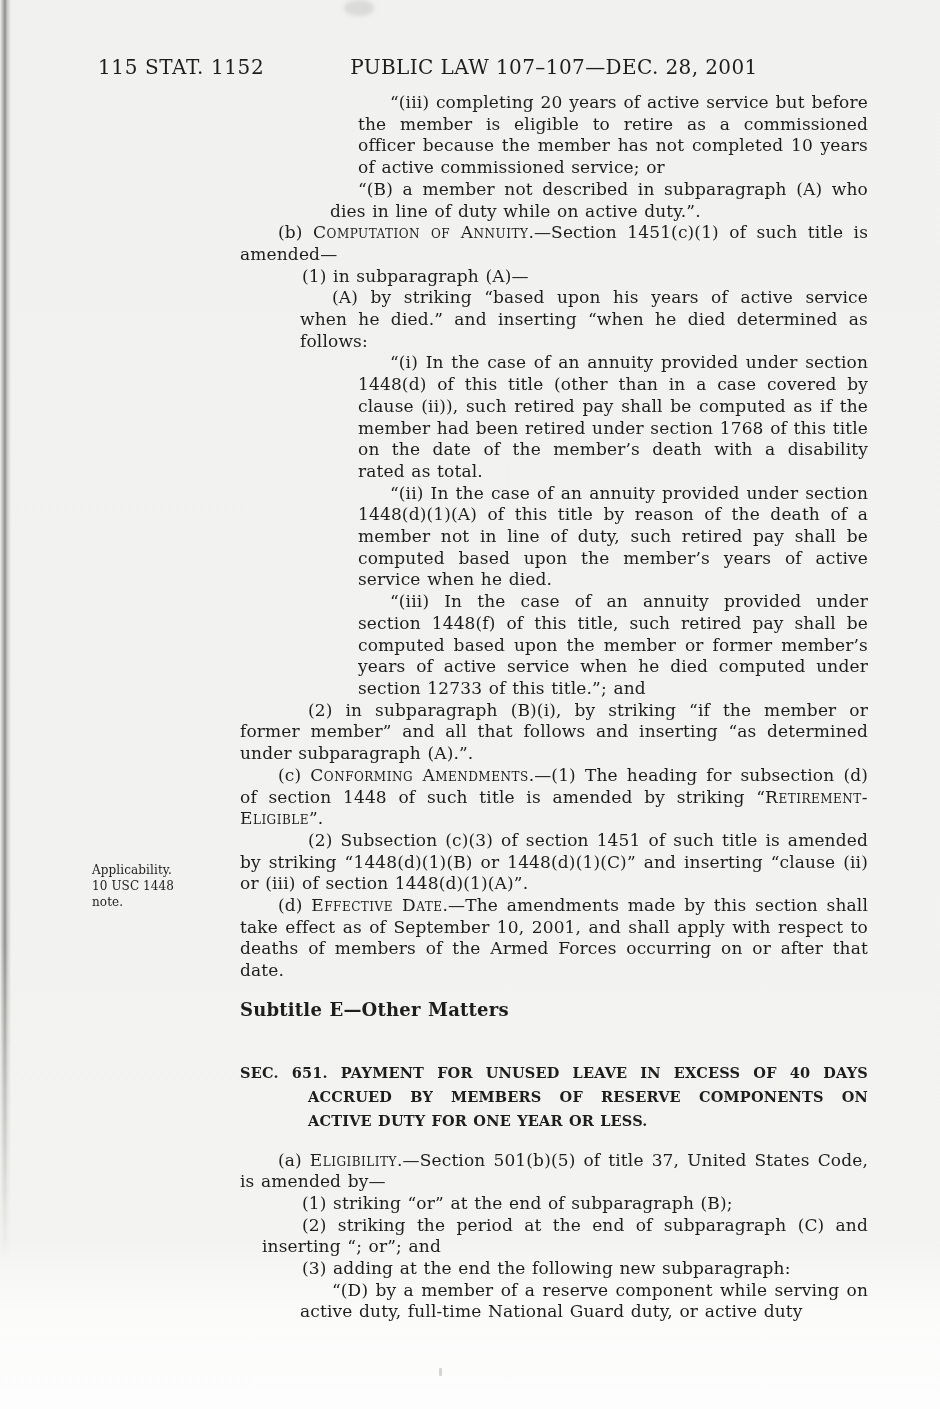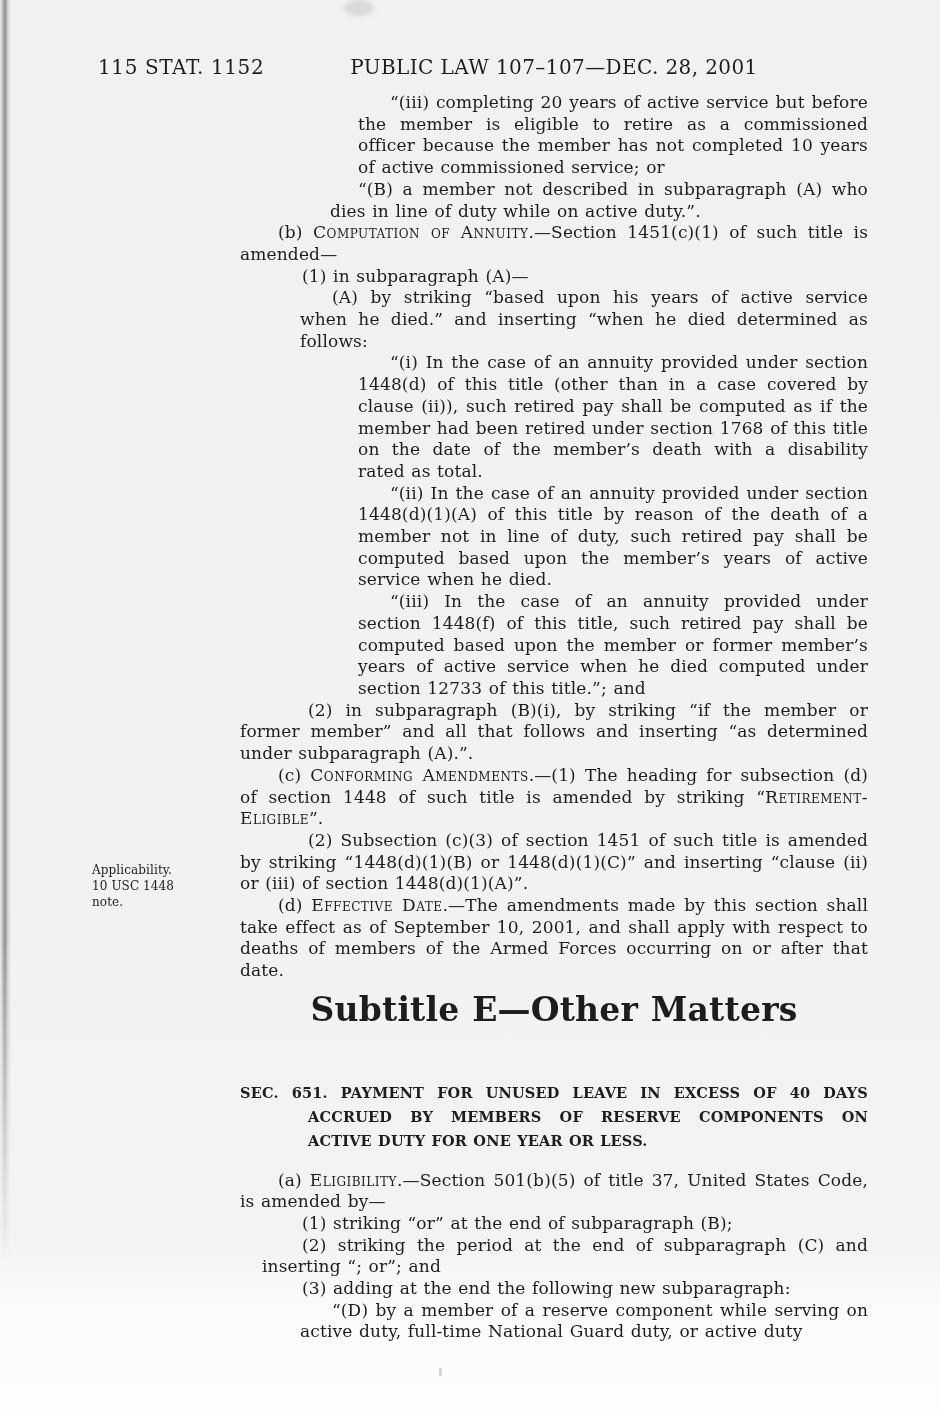--- a/index.html
+++ b/index.html
@@ -41,22 +41,22 @@
   }
   .para{text-align:justify;}
   .p-sub{text-indent:38px;}
   .p-par{margin-left:22px;text-indent:40px;}
   .p-par-flush{text-indent:68px;}
   .p-subpar{margin-left:60px;text-indent:32px;}
   .p-subpar-b{margin-left:90px;text-indent:28px;}
   .p-clause{margin-left:118px;text-indent:32px;}
   .sc{font-variant:small-caps;letter-spacing:.5px;}
   .subtitle{
-    margin:17px 0 60px 0;text-align:center;
-    font-size:33px;font-weight:bold;letter-spacing:.2px;
+    margin:17px 0 40px 0;
+    font-size:18px;font-weight:bold;letter-spacing:.2px;
   }
   .sechead{
     margin:0 0 17px 0;font-weight:bold;font-size:14.5px;line-height:24px;letter-spacing:.2px;
   }
   .secline{text-align:justify;text-align-last:justify;}
   .secline.cont{margin-left:68px;}
   .secline.last{text-align-last:left;}
 </style>
 </head>
 <body>

